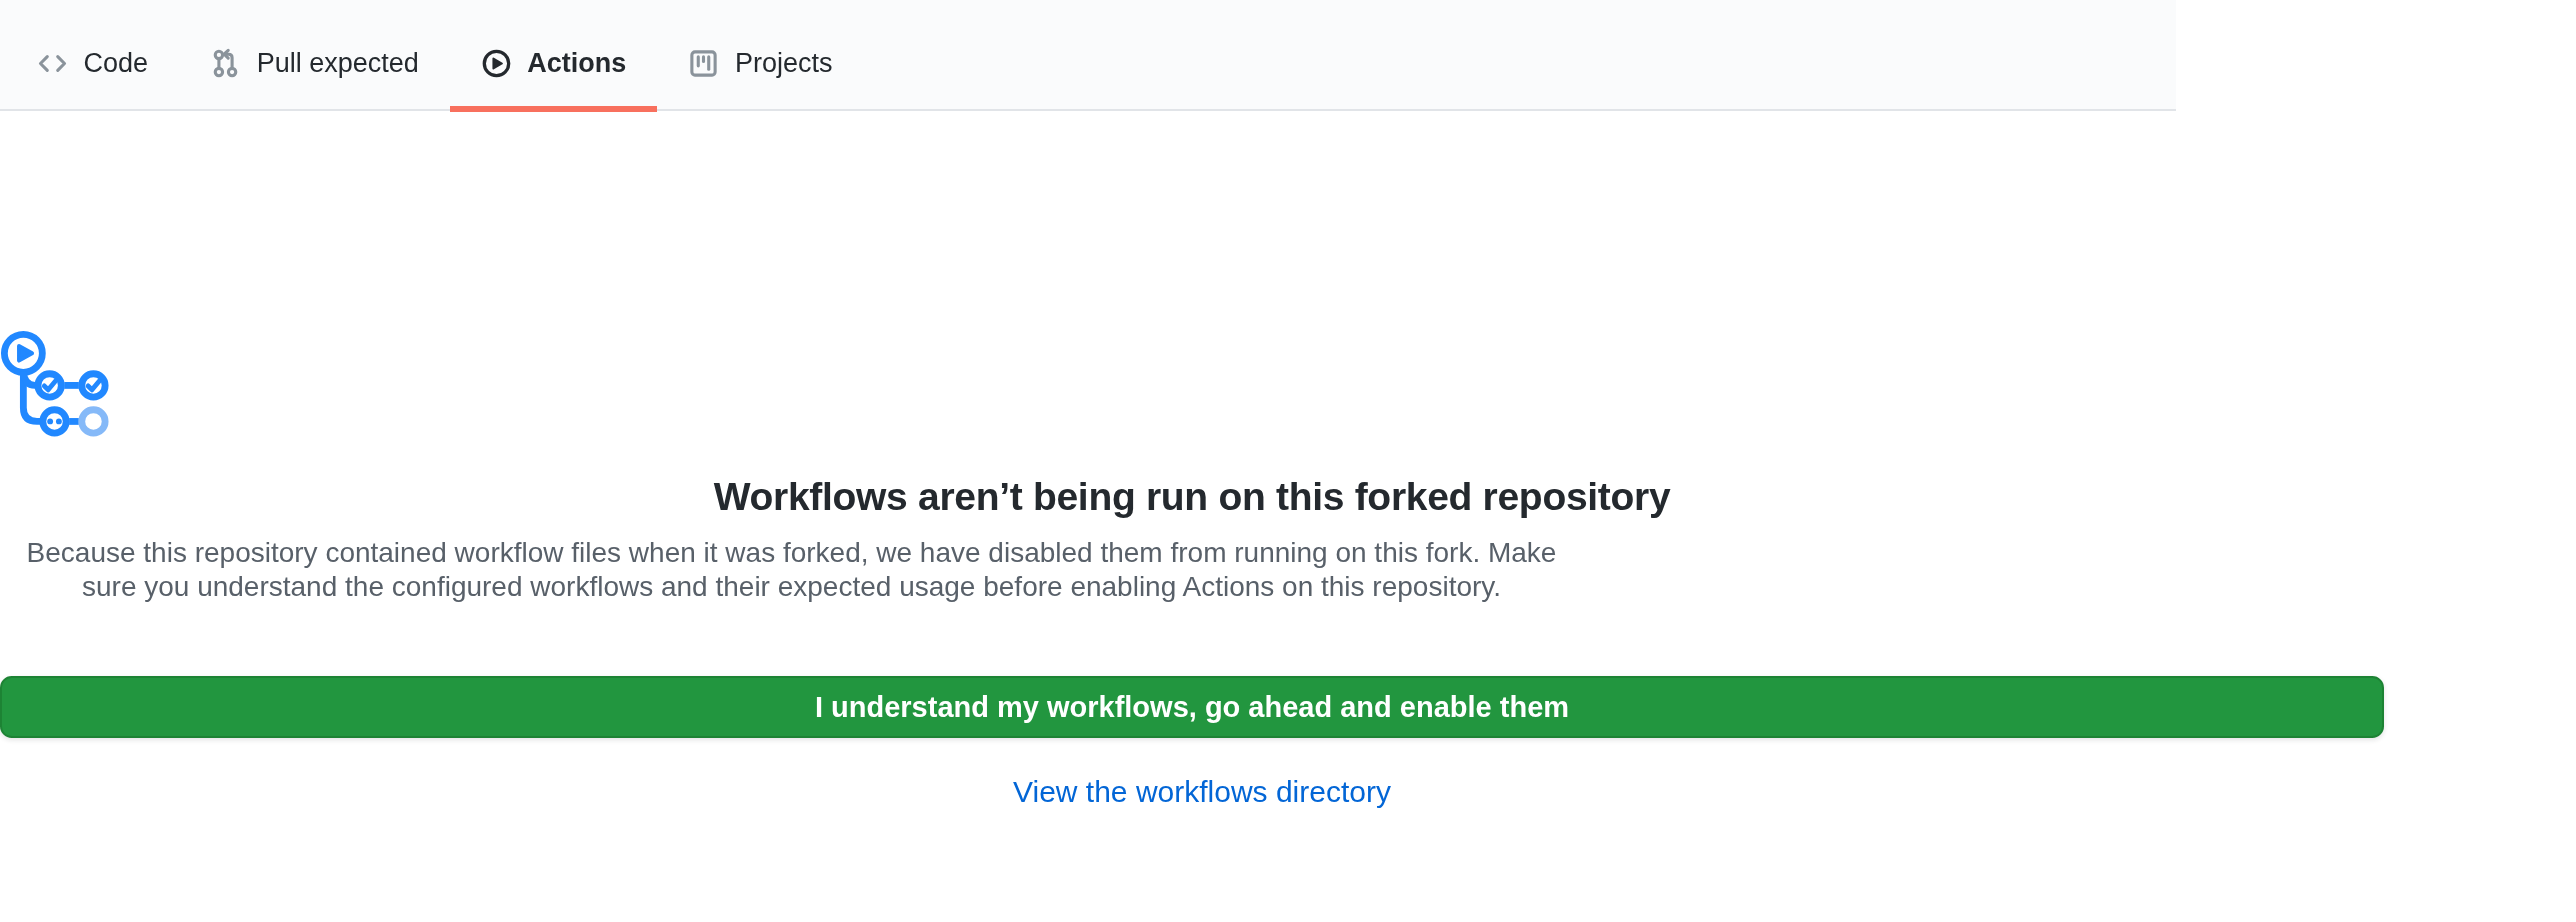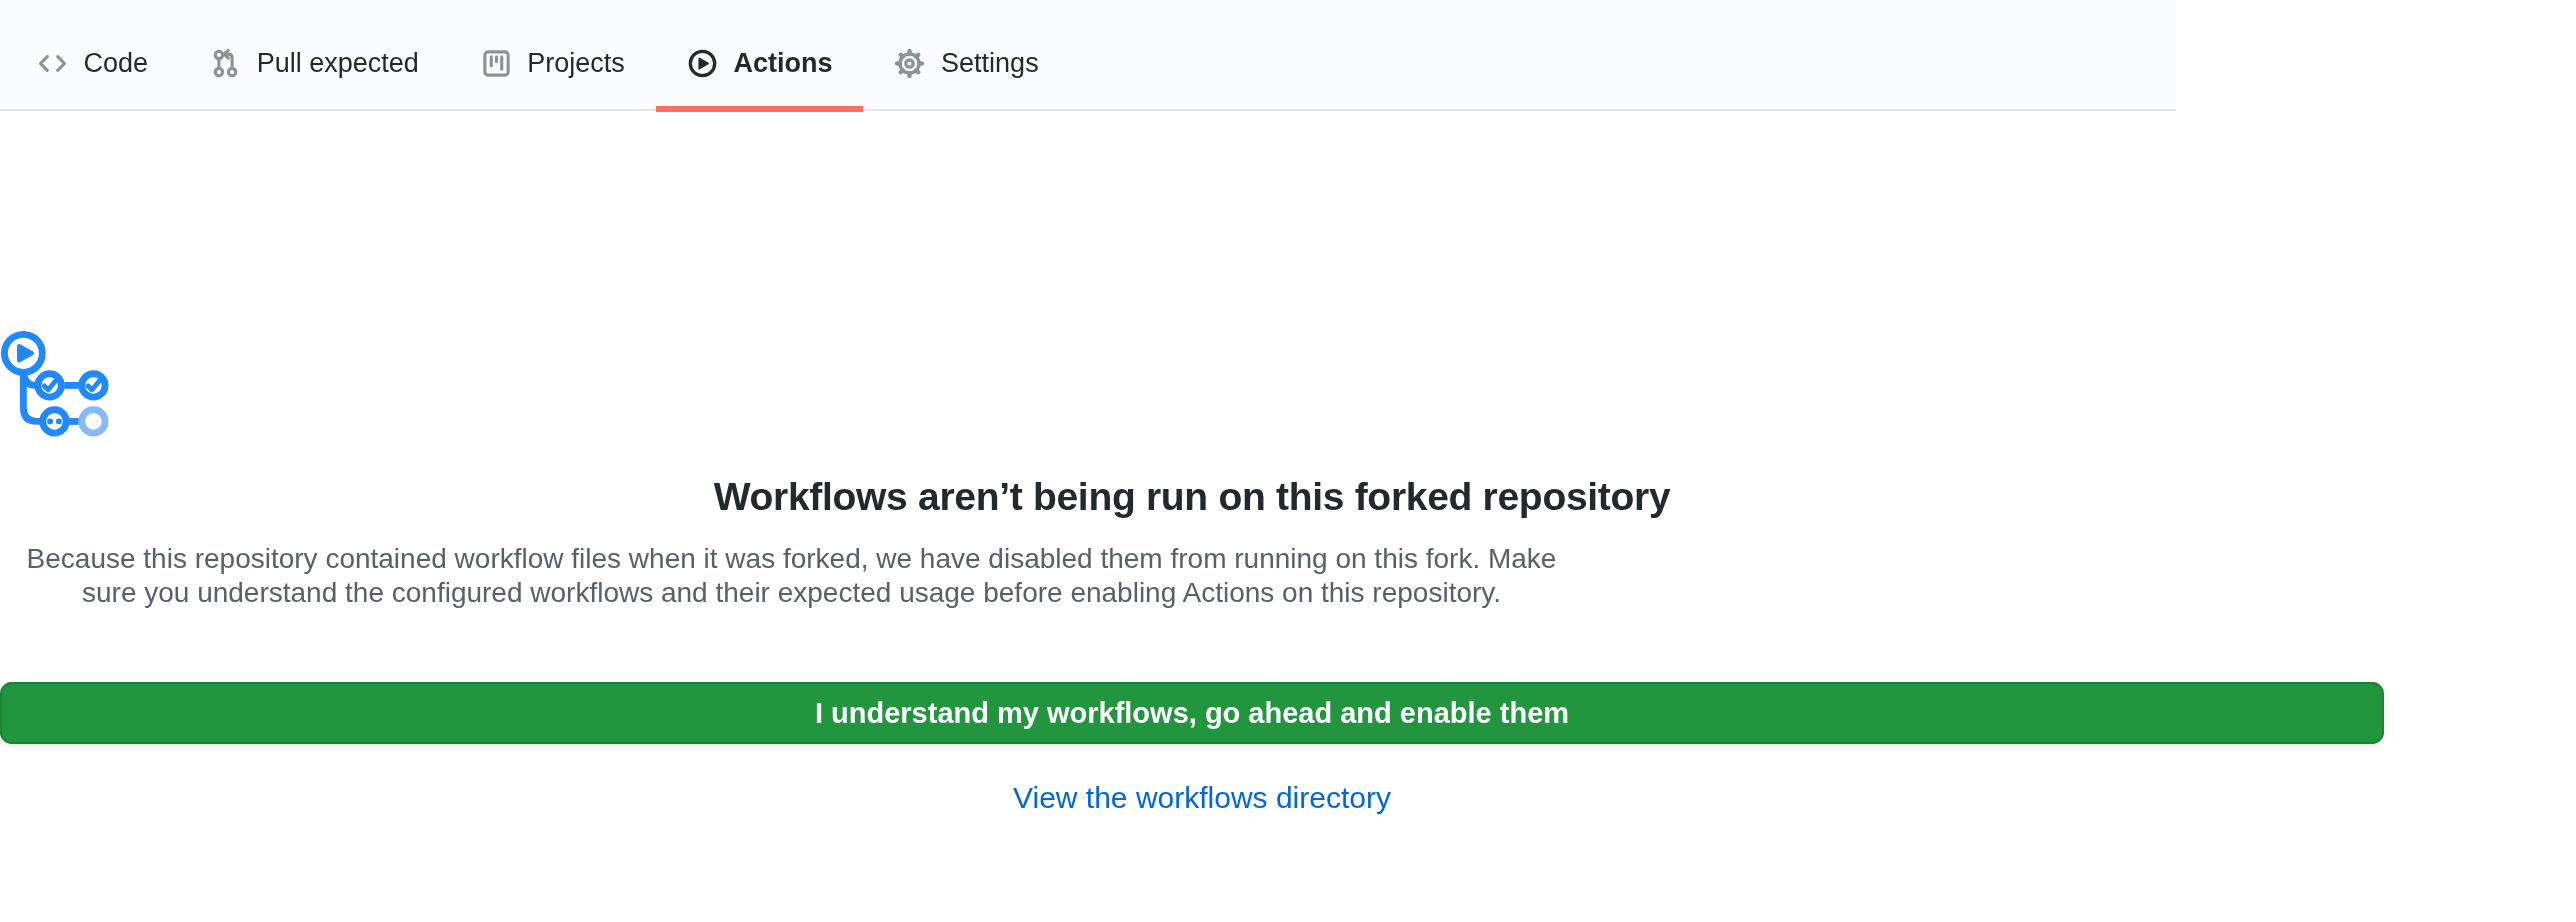--- a/index.html
+++ b/index.html
@@ -69,21 +69,21 @@
   .workflow-illustration .faded { stroke: var(--workflow-blue-faded, #85b9f8); }
   h2.bs-heading {
     margin: 35px 0 0 0;
     font-size: 39px;
     line-height: 47px;
     font-weight: bold;
     letter-spacing: -0.3px;
     color: var(--heading-color, #24292e);
   }
   p.bs-desc {
-    margin: 22px 0 0 0;
+    margin: 16px 0 0 0;
     width: 1583px;
     font-size: 28px;
     line-height: 34px;
     color: var(--body-text, #586069);
   }
   button.enable-btn {
     margin-top: 72px;
     height: 62px;
     padding: 1px 35px;
     font-family: "Liberation Sans", sans-serif;
@@ -126,61 +126,42 @@
         <circle cx="4.6" cy="12.4" r="1.9"></circle>
         <circle cx="11.4" cy="12.4" r="1.9"></circle>
         <path d="M4.6 5.5 V10.5"></path>
         <path d="M8.2 3.2 H9.6 Q11.4 3.2 11.4 5 V10.5"></path>
         <path d="M9.4 1.2 L7.3 3.2 L9.4 5.2" stroke-linecap="round" stroke-linejoin="round"></path>
       </svg>
     </span>
     <span>Pull expected</span>
   </a>
 
+  <a class="tab selected">
+    <span class="octicon">
+      <svg width="31" height="31" viewBox="0 0 16 16" fill="none" stroke="currentColor">
+        <circle cx="8" cy="8" r="6.3" stroke-width="1.7"></circle>
+        <path d="M6.4 5.4 L10.8 8 L6.4 10.6 Z" fill="currentColor" stroke-width="1" stroke-linejoin="round"></path>
+      </svg>
+    </span>
+    <span>Actions</span>
+  </a>
+
   <a class="tab">
     <span class="octicon">
       <svg width="31" height="31" viewBox="0 0 16 16" fill="none" stroke="currentColor" stroke-width="1.6" stroke-linecap="round">
         <rect x="2" y="2" width="12" height="12" rx="1.6"></rect>
         <path d="M5.3 4.6 V9.2"></path>
           <path d="M8 4.6 V7"></path>
           <path d="M10.7 4.6 V11"></path>
       </svg>
     </span>
     <span>Projects</span>
   </a>
 
-  <a class="tab selected">
-    <span class="octicon">
-      <svg width="31" height="31" viewBox="0 0 16 16" fill="none" stroke="currentColor">
-        <circle cx="8" cy="8" r="6.3" stroke-width="1.7"></circle>
-        <path d="M6.4 5.4 L10.8 8 L6.4 10.6 Z" fill="currentColor" stroke-width="1" stroke-linejoin="round"></path>
-      </svg>
-    </span>
-    <span>Actions</span>
-  </a>
-
-  <a class="tab">
-    <span class="octicon">
-      <svg width="31" height="31" viewBox="0 0 16 16" fill="none" stroke="currentColor">
-        <circle cx="8" cy="8" r="4.9" stroke-width="1.7"></circle>
-        <circle cx="8" cy="8" r="1.9" stroke-width="1.7"></circle>
-        <g stroke-width="2.3" stroke-linecap="round">
-          <path d="M8 2.9 V1.6"></path>
-            <path d="M8 13.1 V14.4"></path>
-            <path d="M2.9 8 H1.6"></path>
-            <path d="M13.1 8 H14.4"></path>
-          <path d="M11.6 4.4 L12.5 3.5"></path>
-            <path d="M4.4 11.6 L3.5 12.5"></path>
-            <path d="M11.6 11.6 L12.5 12.5"></path>
-            <path d="M4.4 4.4 L3.5 3.5"></path>
-        </g>
-      </svg>
-    </span>
-    <span>Settings</span>
-  </a>
 </header>
 
 <main class="blankslate">
   <div class="workflow-illustration">
     <svg width="110" height="110" viewBox="0 0 113 113">
       <g fill="none" stroke="currentColor" stroke-width="7">
         <circle cx="24" cy="26" r="19.5"></circle>
         <path d="M24 45 V82 Q24 96 38 96 H42"></path>
         <path d="M24 45 Q25 59 36 59"></path>
         <circle cx="51" cy="59" r="12"></circle>

